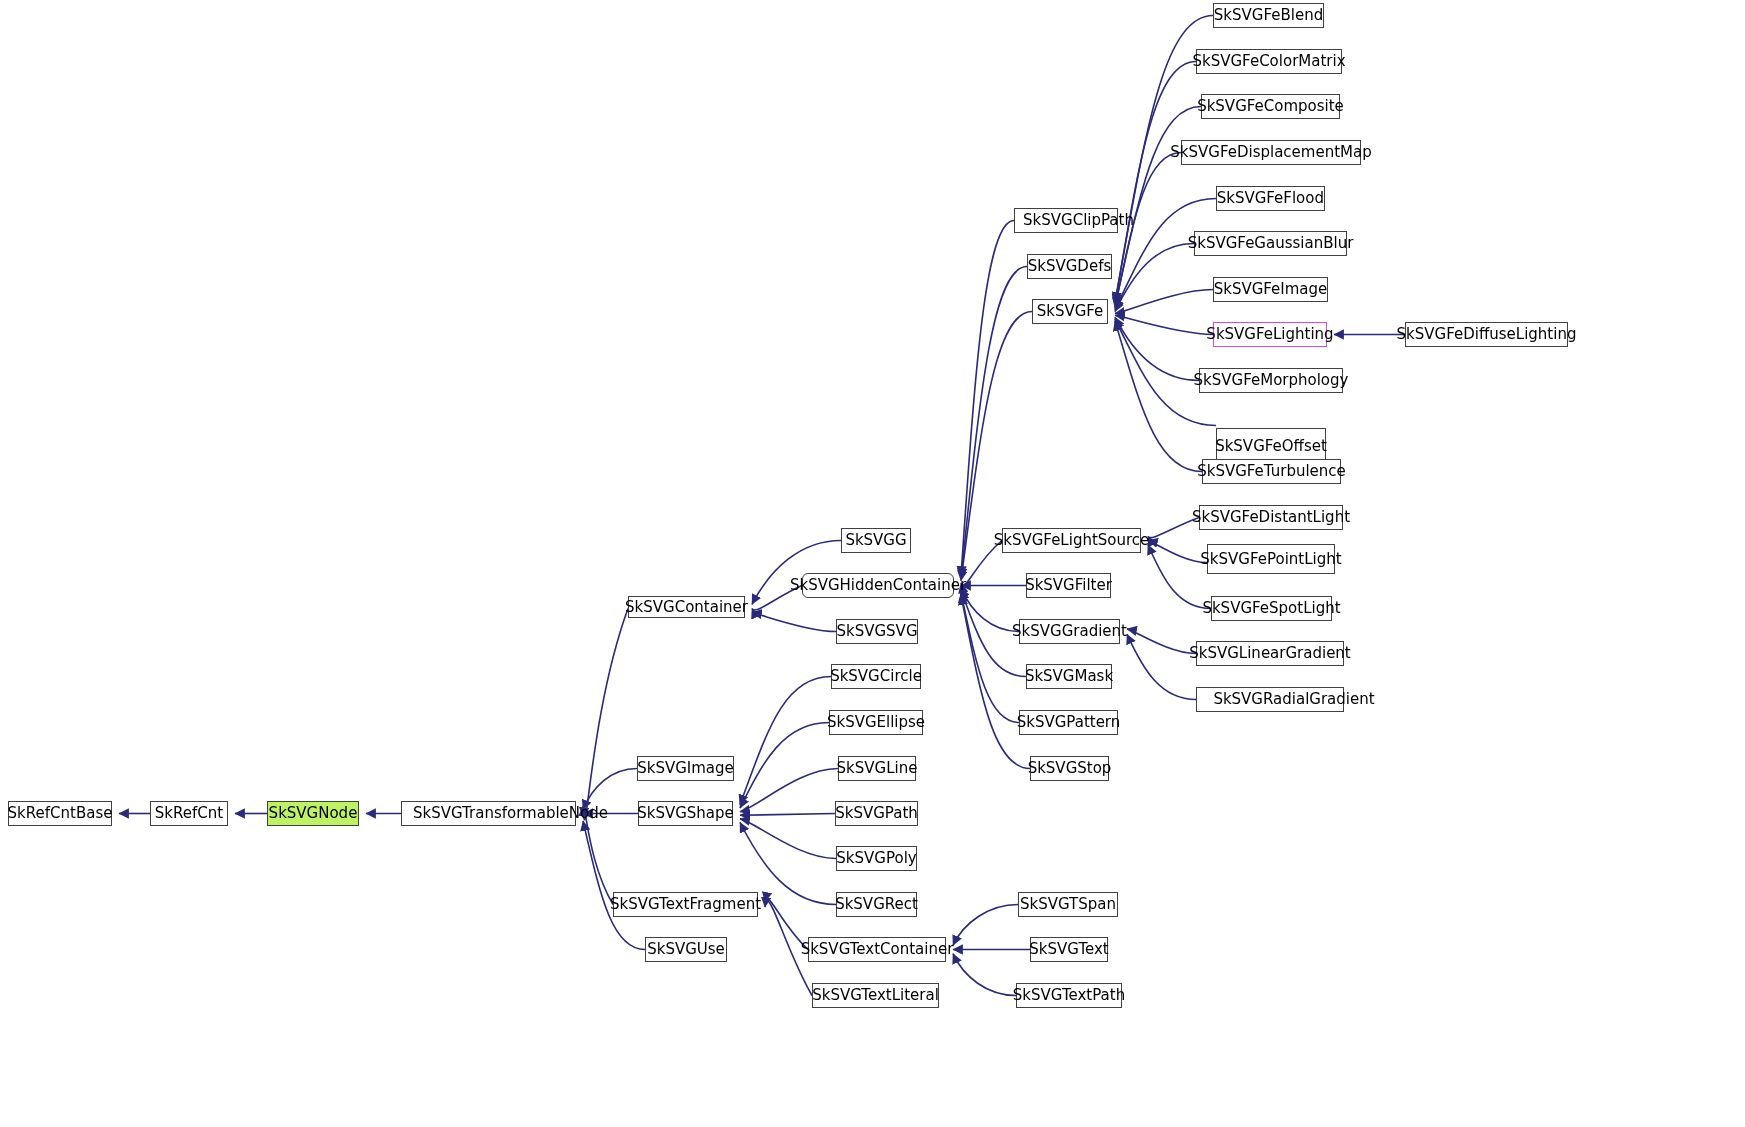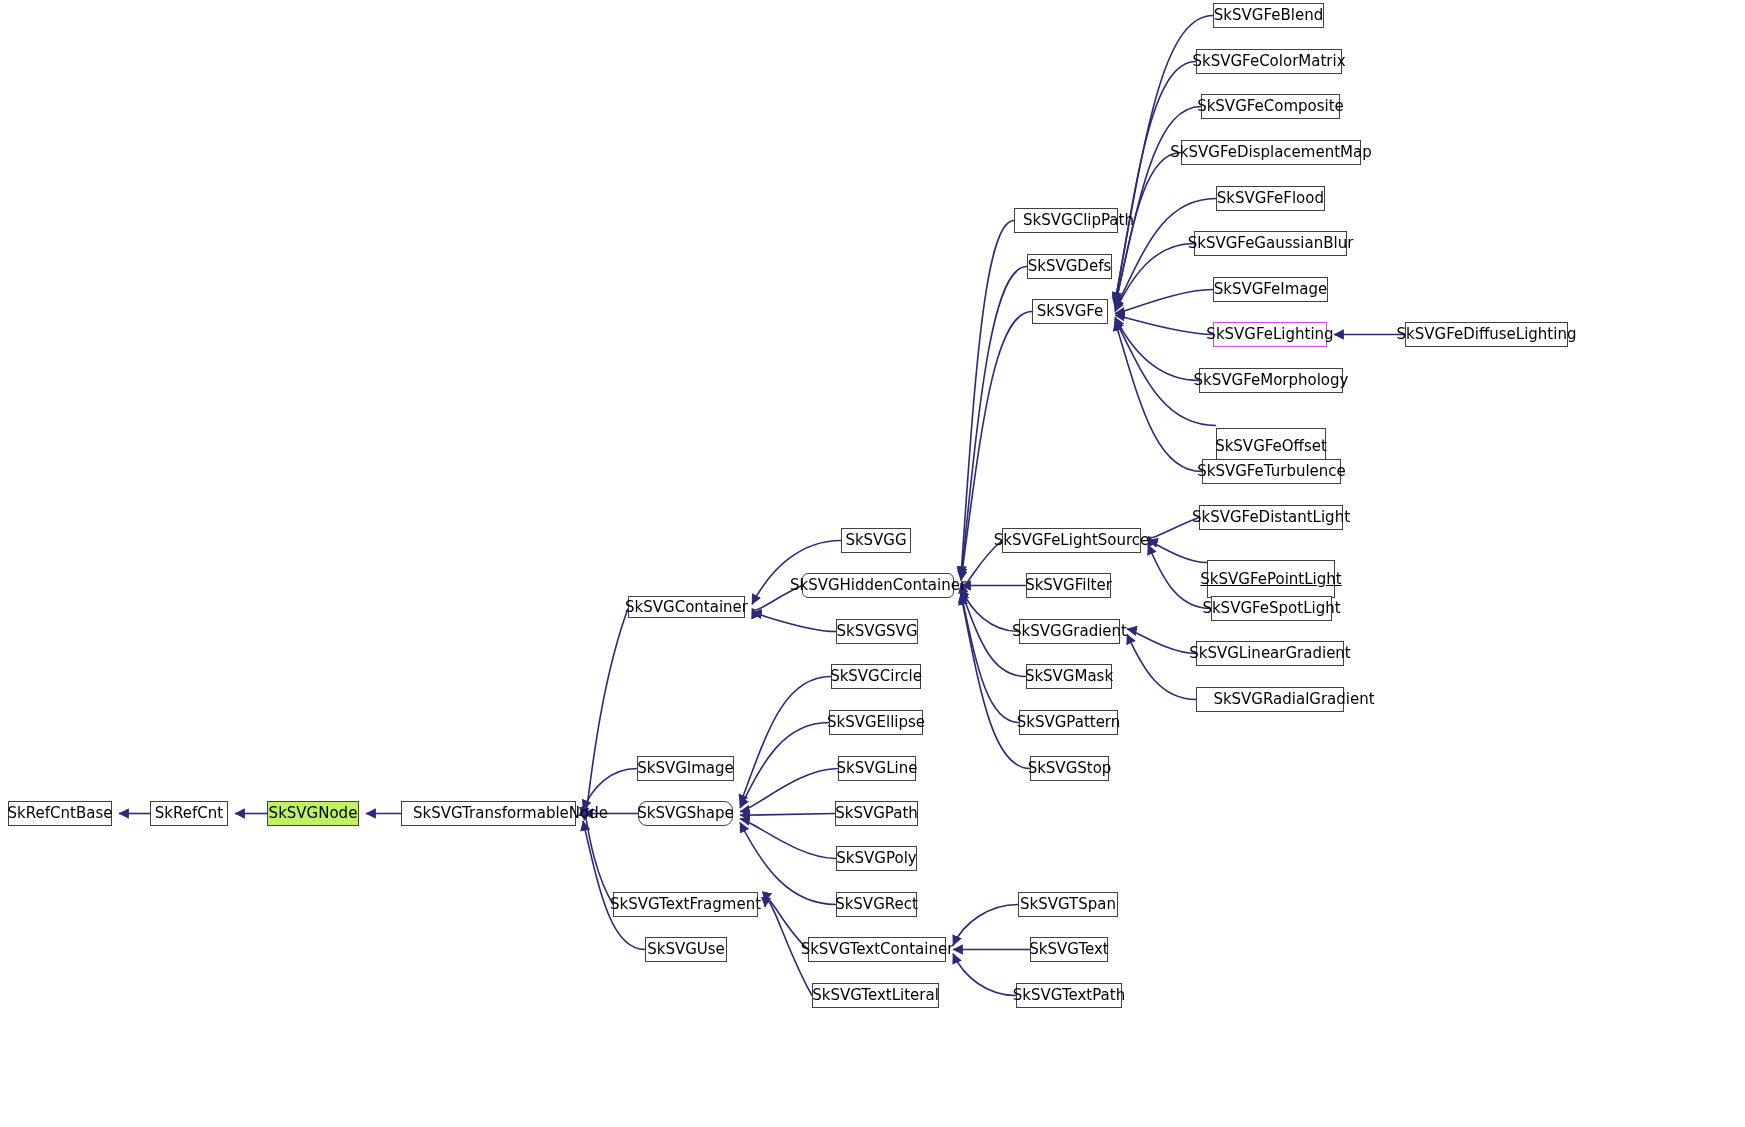--- a/index.html
+++ b/index.html
@@ -122,21 +122,21 @@
       </div>
       <div class="node" style="left: 401px; top: 801px; width: 175px; height: 25px; padding-left: 44px;">
         <span class="node-label">SkSVGTransformableNode</span>
       </div>
       <div class="node" style="left: 628px; top: 596px; width: 117px; height: 22px;">
         <span class="node-label">SkSVGContainer</span>
       </div>
       <div class="node" style="left: 637px; top: 756px; width: 97px; height: 25px;">
         <span class="node-label">SkSVGImage</span>
       </div>
-      <div class="node" style="left: 638px; top: 801px; width: 95px; height: 25px; border-radius: 9px;">
+      <div class="node" style="left: 638px; top: 801px; width: 95px; height: 25px;">
         <span class="node-label">SkSVGShape</span>
       </div>
       <div class="node" style="left: 613px; top: 892px; width: 145px; height: 25px;">
         <span class="node-label">SkSVGTextFragment</span>
       </div>
       <div class="node" style="left: 645px; top: 937px; width: 82px; height: 25px;">
         <span class="node-label">SkSVGUse</span>
       </div>
       <div class="node" style="left: 841px; top: 528px; width: 70px; height: 25px;">
         <span class="node-label">SkSVGG</span>
@@ -236,21 +236,21 @@
       </div>
       <div class="node" style="left: 1216px; top: 413px; width: 110px; height: 37px; margin-top: 15px;">
         <span class="node-label">SkSVGFeOffset</span>
       </div>
       <div class="node" style="left: 1202px; top: 459px; width: 139px; height: 25px;">
         <span class="node-label">SkSVGFeTurbulence</span>
       </div>
       <div class="node" style="left: 1199px; top: 505px; width: 144px; height: 25px;">
         <span class="node-label">SkSVGFeDistantLight</span>
       </div>
-      <div class="node" style="left: 1207px; top: 560px; width: 128px; height: 38px; text-decoration: underline;">
+      <div class="node" style="left: 1207px; top: 544px; width: 128px; height: 30px;">
         <span class="node-label">SkSVGFePointLight</span>
       </div>
       <div class="node" style="left: 1211px; top: 596px; width: 121px; height: 25px;">
         <span class="node-label">SkSVGFeSpotLight</span>
       </div>
       <div class="node" style="left: 1196px; top: 641px; width: 148px; height: 25px;">
         <span class="node-label">SkSVGLinearGradient</span>
       </div>
       <div class="node" style="left: 1196px; top: 687px; width: 148px; height: 25px; padding-left: 48px;">
         <span class="node-label">SkSVGRadialGradient</span>

